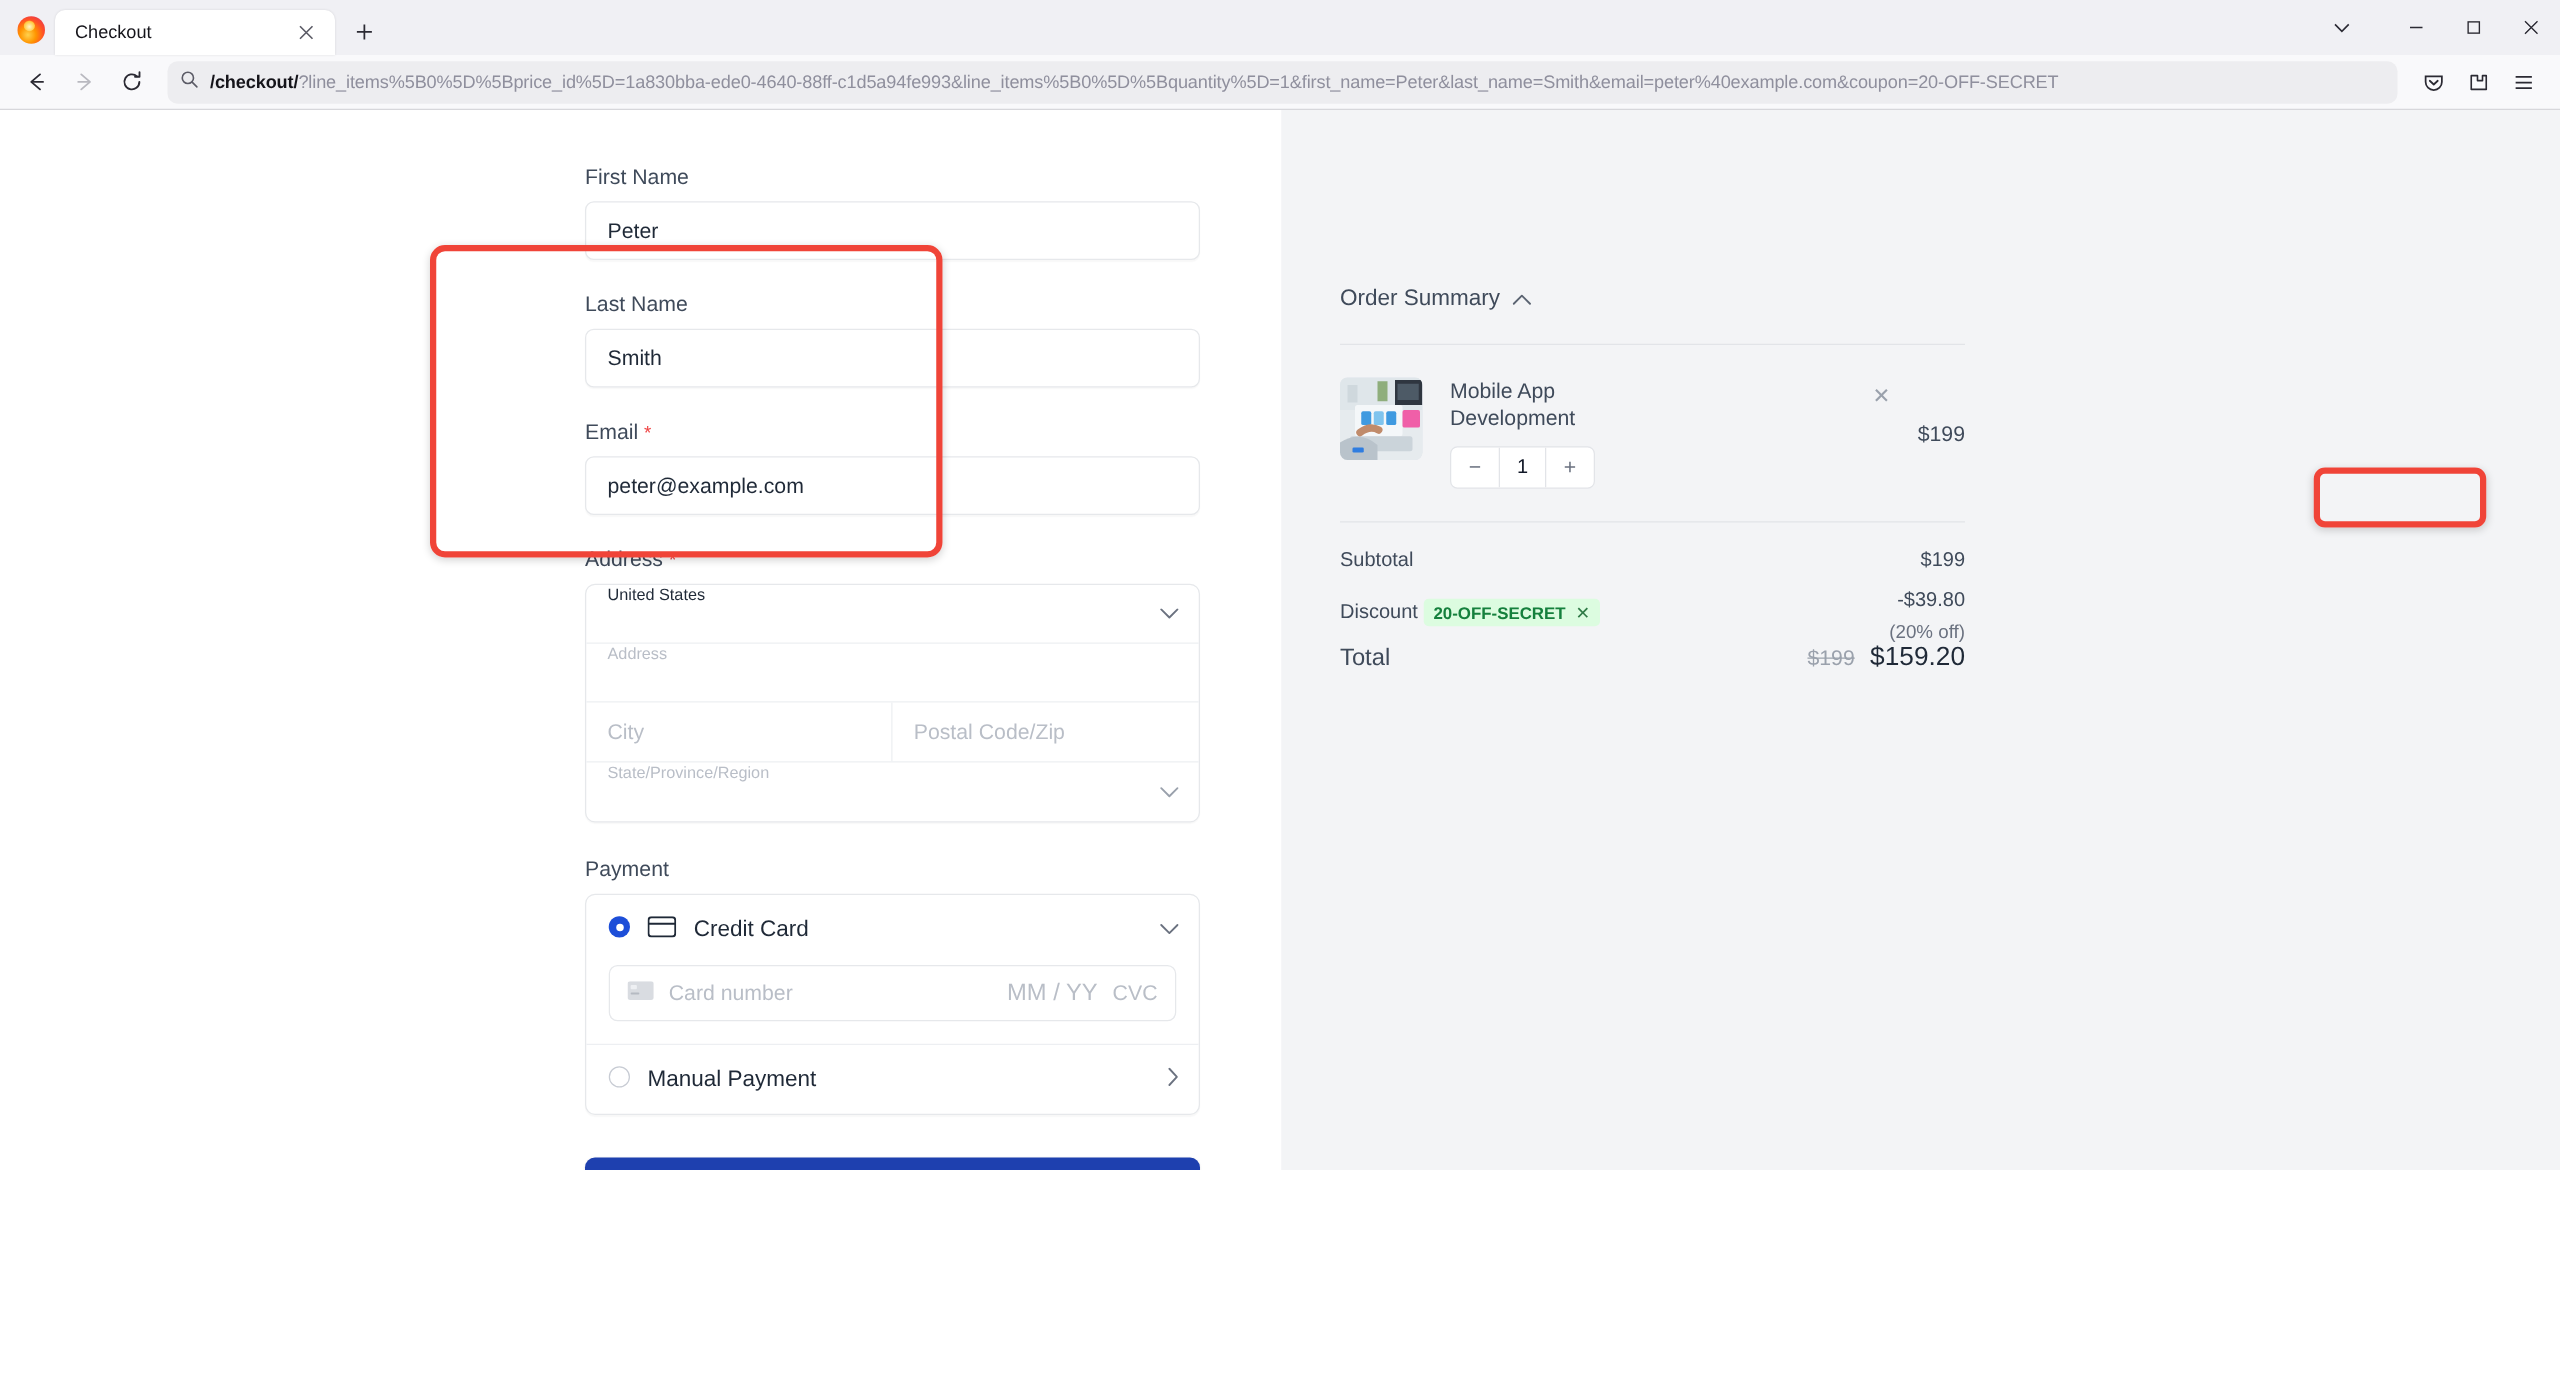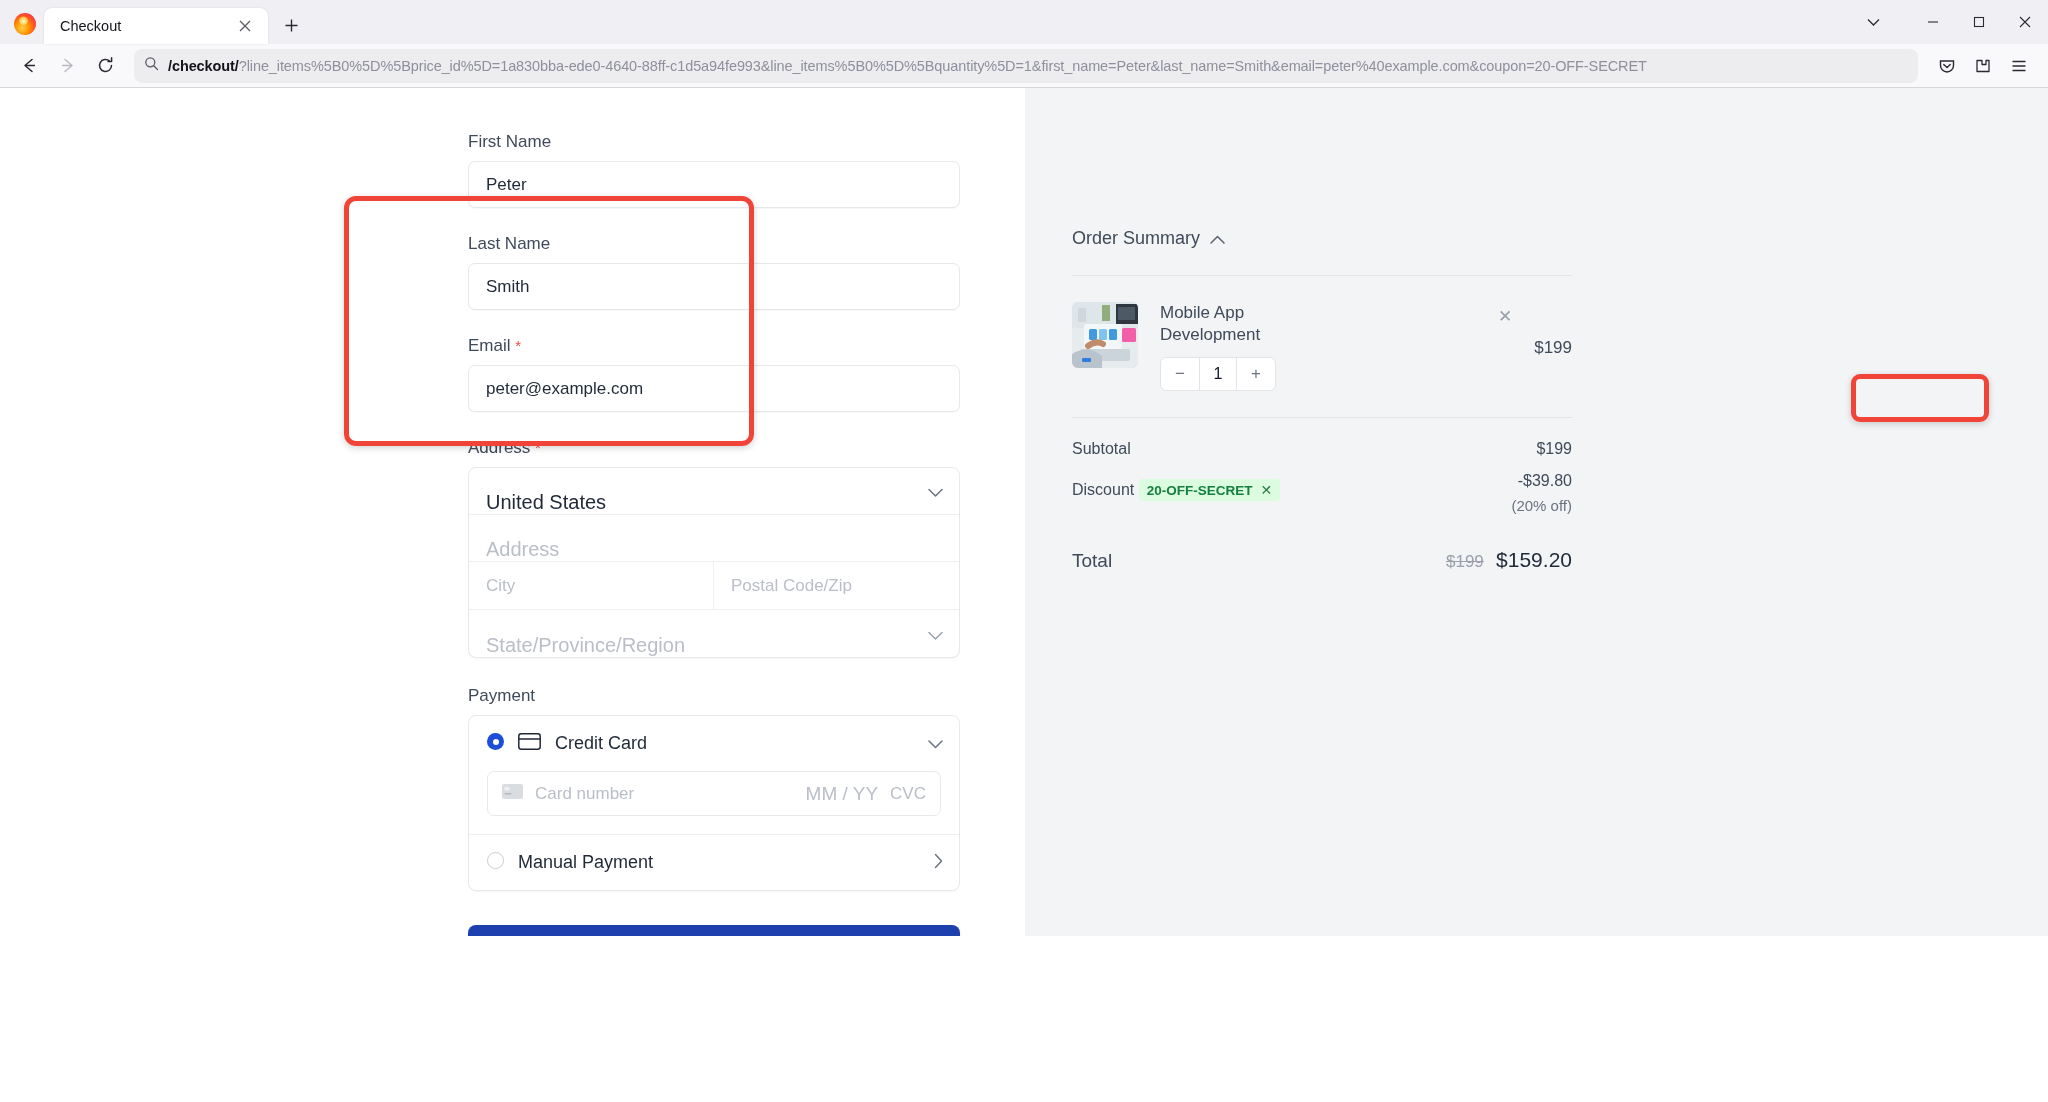--- a/index.html
+++ b/index.html
@@ -112,23 +112,23 @@
   }
   .mb-28 { margin-bottom: 26px; }
 
   
   .addr-group {
     width: 492px; border: 1px solid #e6e8eb; border-radius: 8px;
     overflow: hidden; background: #fff;
     box-shadow: 0 1px 1px rgba(16,24,40,0.03);
   }
   .addr-row {
-    height: 47px; display: flex; align-items: flex-end;
+    height: 47px; display: flex; align-items: flex-start;
     border-bottom: 1px solid #edeff2; position: relative;
-    padding: 0 17px; font-size: 20px; color: #1f2937;
+    padding: 0 17px; font-size: 13px; color: #1f2937;
   }
   .addr-row:last-child { border-bottom: none; }
   .addr-row.ph { color: #b9bec7; }
   .addr-split { display: flex; border-bottom: 1px solid #edeff2; }
   .addr-split > div {
     height: 47px; display: flex; align-items: center; padding: 0 17px;
     font-size: 17px; color: #b9bec7;
   }
   .addr-split > div:first-child { width: 245px; border-right: 1px solid #edeff2; }
   .addr-split > div:last-child { flex: 1; }
@@ -215,21 +215,21 @@
     display: inline-flex; align-items: center; gap: 8px;
     background: #dcfce0; color: #15803d;
     border-radius: 4px; padding: 3px 8px;
     font-size: 13.5px; font-weight: bold; margin-top: 7px;
   }
   .coupon-chip .x { font-weight: normal; font-size: 14px; color: #2f7a46; }
   .off-note { font-size: 15px; color: #6b7280; margin-top: 7px; text-align: right; }
 
   .total-row {
     display: flex; justify-content: space-between; align-items: baseline;
-    margin-top: 34px; font-size: 19px; color: #3f4a5a; text-align: right;
+    font-size: 19px; color: #3f4a5a; text-align: right;
   }
   .total-val { font-size: 21px; color: #1f2937; }
   .strike { text-decoration: line-through; color: #9aa1ac; font-size: 17px; margin-right: 7px; }
 
   
   .annot {
     position: absolute; border: 5px solid #f04438; border-radius: 12px;
     pointer-events: none; box-shadow: 0 2px 7px rgba(0,0,0,.18);
   }
   #annot-form { left: 344px; top: 108px; width: 410px; height: 250px; }

